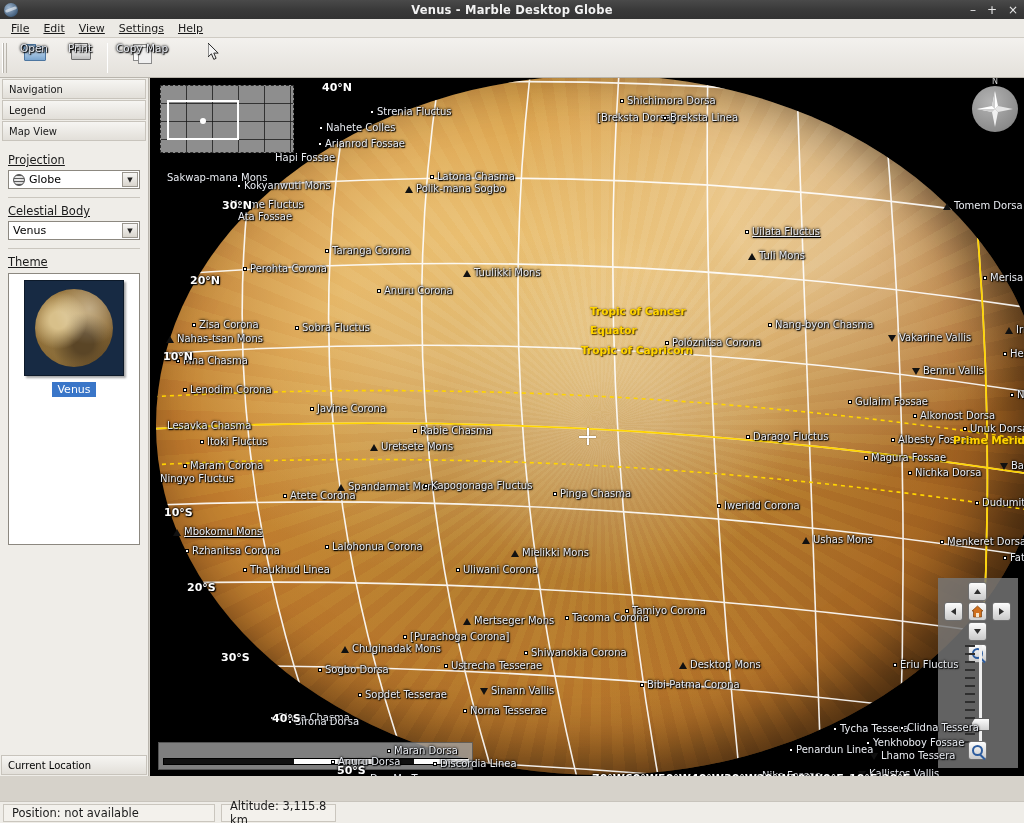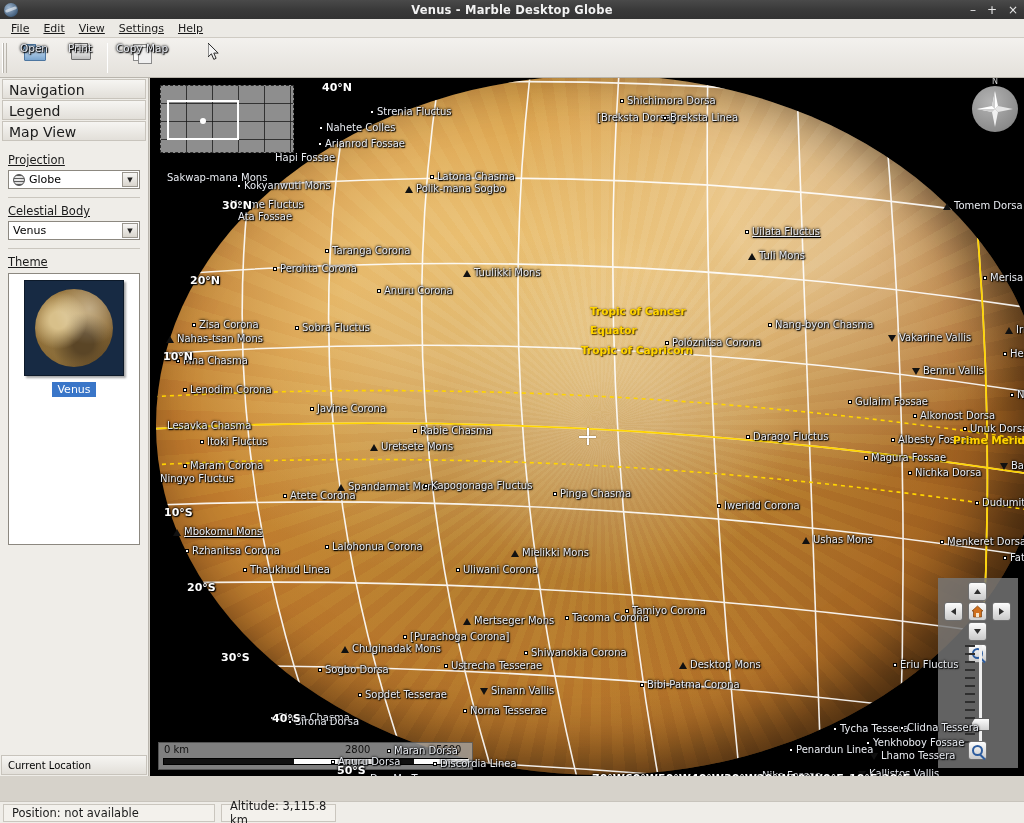--- a/index.html
+++ b/index.html
@@ -83,21 +83,21 @@
 
   
   .dock {
     position:absolute; left:0; top:78px; width:149px; height:698px;
     background:#efedE8;
     border-right:1px solid #b9b5ad;
   }
   .dock-head {
     margin:1px 2px 0 2px; height:20px; line-height:20px; padding-left:6px;
     background:linear-gradient(180deg,#f6f5f2,#e2dfd9);
-    border:1px solid #c8c4bc; font-size:14px; color:#1a1a1a; cursor:pointer;
+    border:1px solid #c8c4bc; font-size:10px; color:#1a1a1a; cursor:pointer;
   }
   .dock-body { padding:6px 8px 0 8px; }
   .field-label { font-size:11.5px; color:#1a1a1a; margin:6px 0 3px 0; }
   .field-label u { text-decoration:underline; }
   .combo {
     height:19px; background:#fff; border:1px solid #8c8880;
     display:flex; align-items:center; padding-left:4px; font-size:11px;
     position:relative; cursor:pointer;
   }
   .combo .arrow {
@@ -433,25 +433,20 @@
       </div>
       <div class="ticks"></div>
       <div class="zoomtrack"></div>
       <div class="zhandle"></div>
       <div class="nbtn" style="left:30px; top:163px;">
         <span class="mag" style="position:relative;left:0;top:0"></span>
       </div>
     </div>
 
     <div class="scalebar">
-      <div class="nums">
-        <span style="left:5px">0 km</span>
-        <span style="left:186px">2800</span>
-        <span style="left:277px">5600</span>
-      </div>
       <div class="bar">
         <i style="left:130px; width:80px;"></i>
         <i style="left:250px; width:55px;"></i>
       </div>
     </div>
 
     <div class="crosshair" style="left:429px; top:350px;"></div>
 
     <div id="feature-layer">
         <div class="lbl" style="left: 220px; top: 28px;"><span class="mk mk-sq"></span><span>Strenia Fluctus</span></div>
@@ -465,21 +460,21 @@
         <div class="lbl" style="left: 793px; top: 122px;"><span class="mk mk-tri"></span><span>Tomem Dorsa</span></div>
         <div class="lbl" style="left: 833px; top: 194px;"><span class="mk mk-sq"></span><span>Merisa Fluctus</span></div>
         <div class="lbl" style="left: 17px; top: 94px;"><span>Sakwap-mana Mons</span></div>
         <div class="lbl" style="left: 87px; top: 102px;"><span class="mk mk-sq"></span><span>Kokyanwuti Mons</span></div>
         <div class="lbl" style="left: 80px; top: 121px;"><span>Uzume Fluctus</span></div>
         <div class="lbl" style="left: 88px; top: 133px;"><span>Ata Fossae</span></div>
         <div class="lbl" style="left: 125px; top: 74px;"><span>Hapi Fossae</span></div>
         <div class="lbl" style="left: 280px; top: 93px;"><span class="mk mk-sq"></span><span>Latona Chasma</span></div>
         <div class="lbl" style="left: 255px; top: 105px;"><span class="mk mk-tri"></span><span>Polik-mana Sogbo</span></div>
         <div class="lbl" style="left: 175px; top: 167px;"><span class="mk mk-sq"></span><span>Taranga Corona</span></div>
-        <div class="lbl" style="left: 112px; top: 185px; padding-left: 11px;"><span class="mk mk-sq"></span><span>Perohta Corona</span></div>
+        <div class="lbl" style="left: 93px; top: 185px;"><span class="mk mk-sq"></span><span>Perohta Corona</span></div>
         <div class="lbl" style="left: 313px; top: 189px;"><span class="mk mk-tri"></span><span>Tuulikki Mons</span></div>
         <div class="lbl" style="left: 227px; top: 207px;"><span class="mk mk-sq"></span><span>Anuru Corona</span></div>
         <div class="lbl" style="left: 42px; top: 241px;"><span class="mk mk-sq"></span><span>Zisa Corona</span></div>
         <div class="lbl" style="left: 16px; top: 255px;"><span class="mk mk-tri"></span><span>Nahas-tsan Mons</span></div>
         <div class="lbl" style="left: 26px; top: 277px;"><span class="mk mk-sq"></span><span>Mna Chasma</span></div>
         <div class="lbl" style="left: 145px; top: 244px;"><span class="mk mk-sq"></span><span>Sobra Fluctus</span></div>
         <div class="lbl" style="left: 33px; top: 306px;"><span class="mk mk-sq"></span><span>Lenodim Corona</span></div>
         <div class="lbl" style="left: 160px; top: 325px;"><span class="mk mk-sq"></span><span>Javine Corona</span></div>
         <div class="lbl" style="left: 17px; top: 342px;"><span>Lesavka Chasma</span></div>
         <div class="lbl" style="left: 50px; top: 358px;"><span class="mk mk-sq"></span><span>Itoki Fluctus</span></div>

